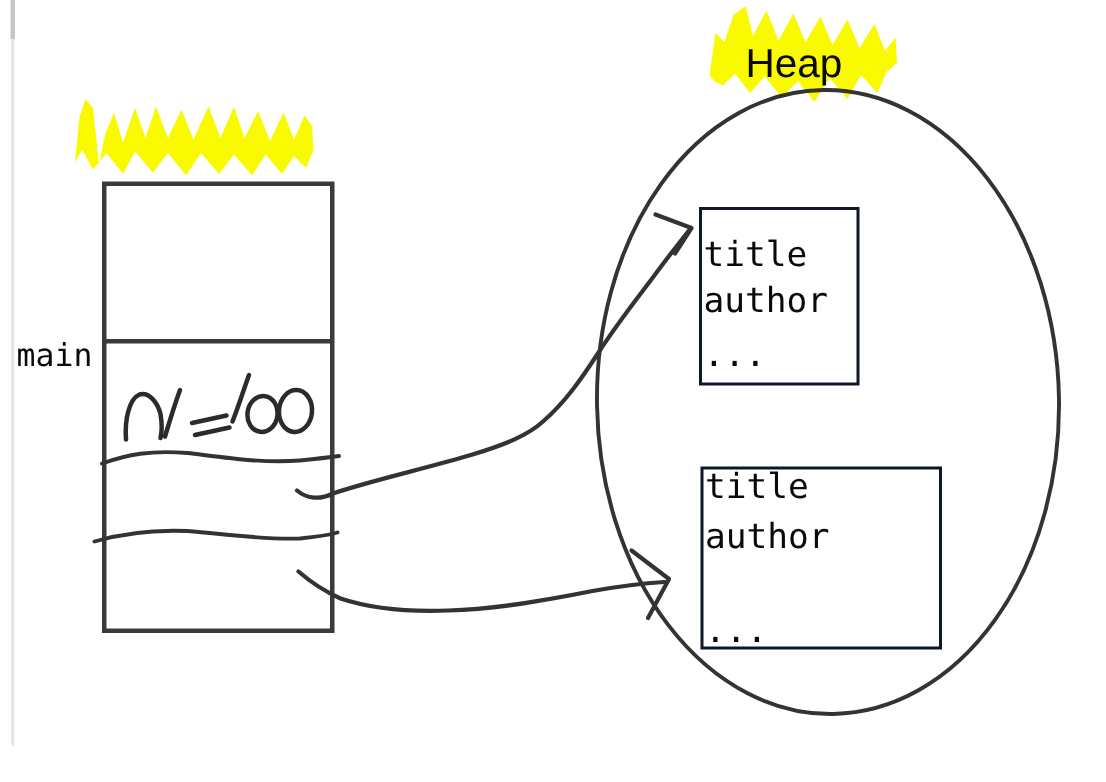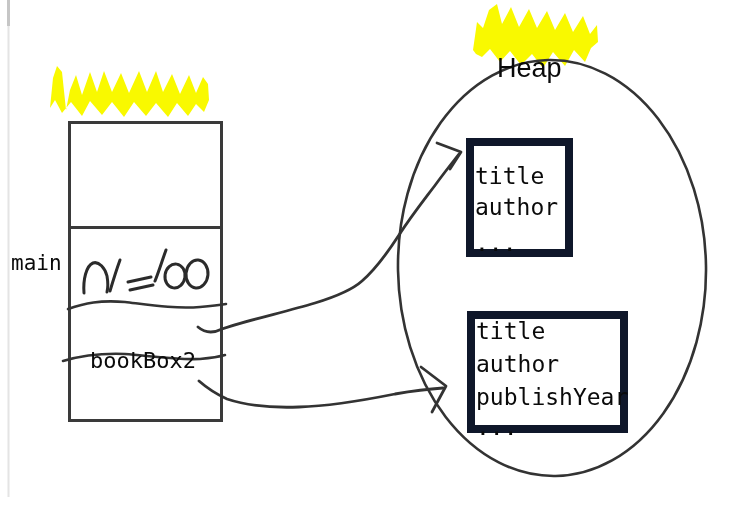--- a/index.html
+++ b/index.html
@@ -1,30 +1,30 @@
 <!DOCTYPE html>
 <html><head>
 <meta charset="utf-8">
 <style>
   html,body { margin:0; padding:0; background:#ffffff; }
   #canvas {
     position:relative; width:737px; height:521px; background:#ffffff;
     overflow:hidden; font-family:"DejaVu Sans Mono", monospace;
   }
   #sketch { position:absolute; left:0; top:0; width:737px; height:521px; }
-  .lbl { position:absolute; color:#0a0a0a; white-space:pre;margin-top:26px; }
+  .lbl { position:absolute; color:#0a0a0a; white-space:pre; }
   .mono { font-family:"DejaVu Sans Mono", monospace; }
   .sans { font-family:"Liberation Sans", sans-serif; }
   .jvm-label  { left:72px;  top:87px;  font-size:23px; }
   .heap-label { left:497px; top:27px;  font-size:27px; }
   .main-label { left:11px;  top:225px; font-size:21px; }
   .slot2-label{ left:90px;  top:322px; font-size:22px; }
   .slot1-label{ left:90px;  top:368px; font-size:22px; }
   .heap-box {
-    position:absolute; border:8px solid #0f172a; background:transparent;
+    position:absolute; border:2px solid #0f172a; background:transparent;
     box-sizing:border-box;
   }
   .heap-box-top    { left:466px; top:138px; width:107px; height:119px; }
   .heap-box-bottom { left:467px; top:311px; width:161px; height:122px; }
   .heap-line {
     position:absolute; left:1px; font-size:23px; color:#0a0a0a;
     font-family:"DejaVu Sans Mono", monospace; white-space:pre; line-height:1;
   }
   .bt-0 { top:19px; } .bt-1 { top:50px; } .bt-2 { top:86px; }
   .bb-0 { top:1px;  } .bb-1 { top:34px; } .bb-2 { top:67px; } .bb-3 { top:97px; }
@@ -86,29 +86,27 @@
                C332,406 365,400 395,394 C412,391 427,389 443,388"></path>
       <path d="M421,367 L446,386 L432,412"></path>
     </g>
   </svg>
 
 
   <div class="lbl sans heap-label">Heap</div>
 
   <div class="lbl mono main-label">main</div>
 
-  <div class="lbl mono slot2-label">bookBox2</div>
 
 
   <div class="heap-box heap-box-top">
     <span class="heap-line bt-0">title</span>
     <span class="heap-line bt-1">author</span>
     <span class="heap-line bt-2">...</span>
   </div>
 
   <div class="heap-box heap-box-bottom">
     <span class="heap-line bb-0">title</span>
     <span class="heap-line bb-1">author</span>
-    <span class="heap-line bb-2">publishYear</span>
     <span class="heap-line bb-3">...</span>
   </div>
 
 </div>
 
 </body></html>

